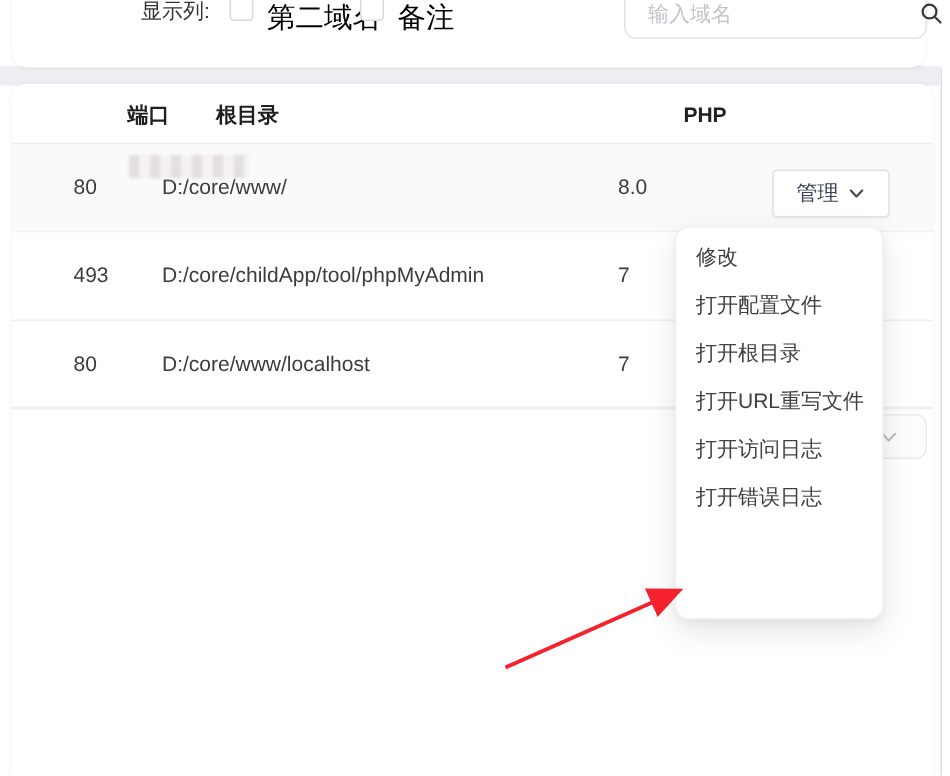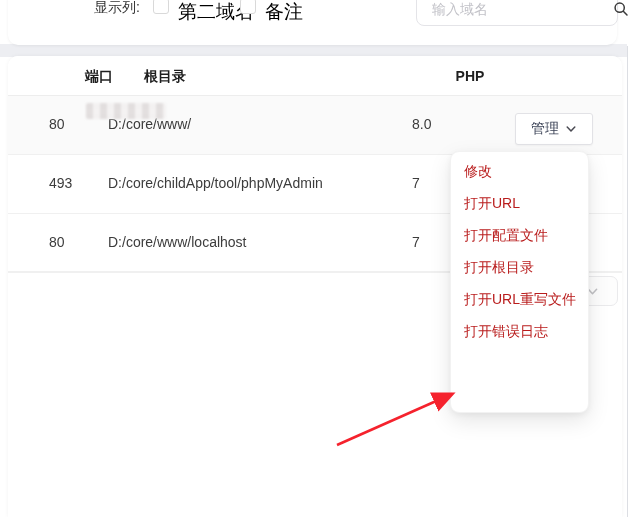--- a/index.html
+++ b/index.html
@@ -80,21 +80,21 @@
   .page-select .sel-chev { margin-right:18px; display:flex; }
 
   
   .menu {
     position:absolute; left:450px; top:151px; width:139px; height:262px;
     background:#fff; border-radius:9px; border:1px solid #f2f2f2;
     box-shadow:0 8px 22px rgba(0,0,0,0.10), 0 2px 6px rgba(0,0,0,0.05);
     padding:3px 0; z-index:5;
   }
   .menu-item {
-    height:32px; line-height:32px; padding-left:13px; font-size:14px; color:#b91c1c;
+    height:32px; line-height:32px; padding-left:13px; font-size:14px; color:#404040;
     cursor:pointer; white-space:nowrap;
   }
 
   
   .arrow-svg { position:absolute; left:328px; top:378px; z-index:9; pointer-events:none; }
 </style>
 </head>
 <body>
 
 <div class="stage">
@@ -162,24 +162,24 @@
   <div class="page-select">
     <span class="sel-chev">
       <svg width="13" height="13" viewBox="0 0 12 12">
         <path d="M2.2 4l3.8 4 3.8-4" fill="none" stroke="#c0c0c4" stroke-width="1.4" stroke-linecap="round" stroke-linejoin="round"></path>
       </svg>
     </span>
   </div>
 
   <div class="menu">
     <div class="menu-item">修改</div>
-    <div class="menu-item">打开URL</div>
     <div class="menu-item">打开配置文件</div>
     <div class="menu-item">打开根目录</div>
     <div class="menu-item">打开URL重写文件</div>
+    <div class="menu-item">打开访问日志</div>
     <div class="menu-item">打开错误日志</div>
   </div>
 
   <svg class="arrow-svg" width="142" height="78" viewBox="0 0 142 78">
     <defs>
       <marker id="ah" orient="auto" markerWidth="10" markerHeight="9" refX="7.5" refY="4">
         <path d="M0,0 L9,4 L0,8 z" fill="#f5222d"></path>
       </marker>
     </defs>
     <line x1="9" y1="67" x2="124" y2="16" stroke="#f5222d" stroke-width="2.6" marker-end="url(#ah)"></line>

